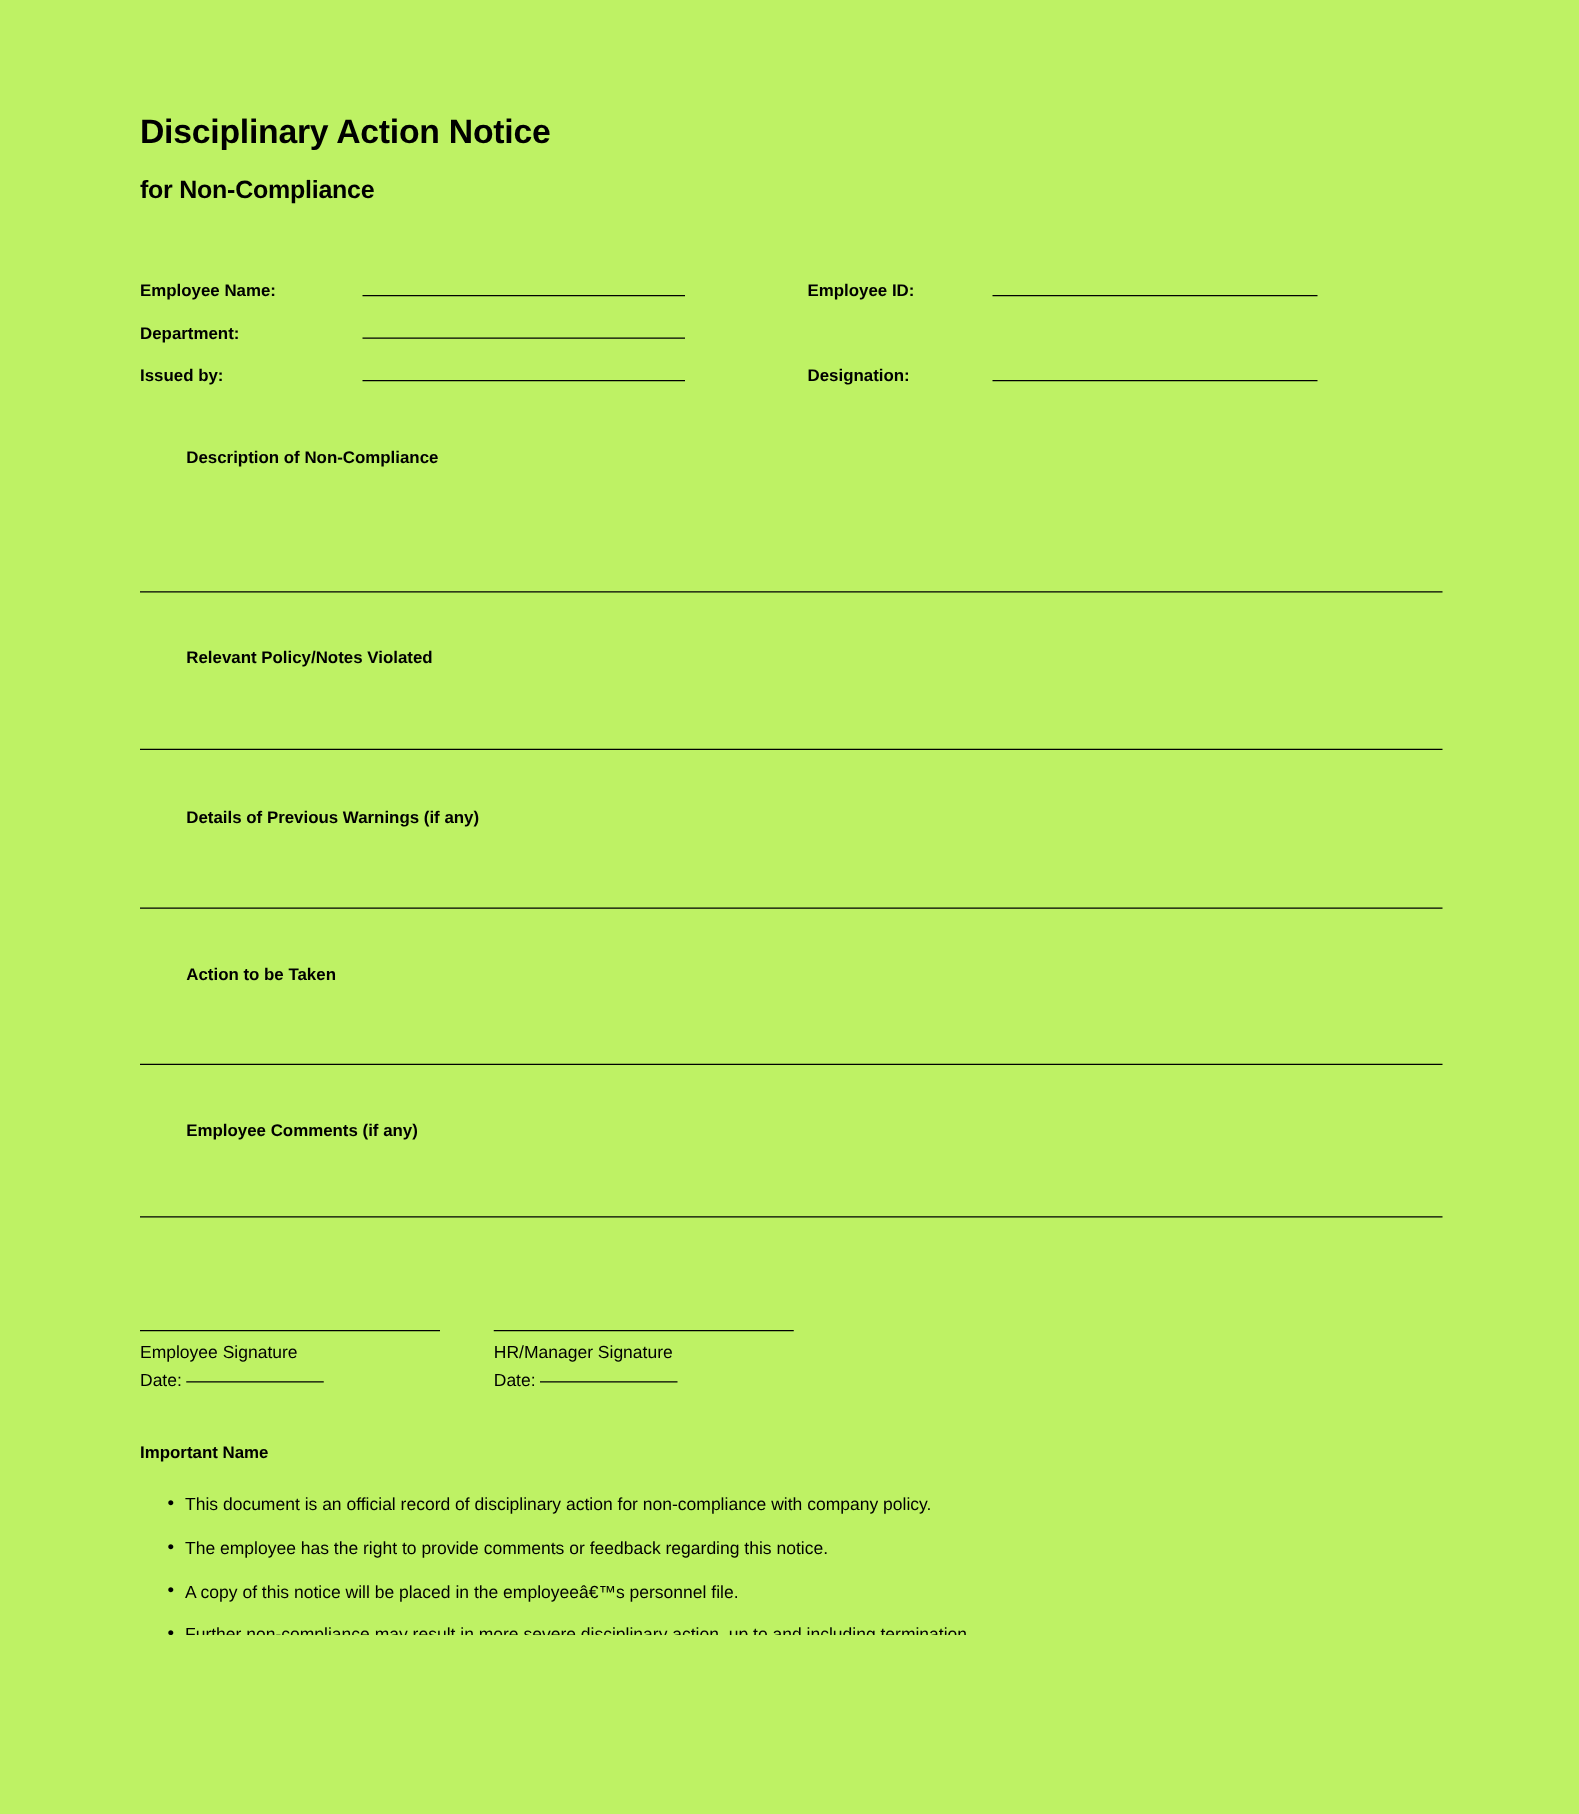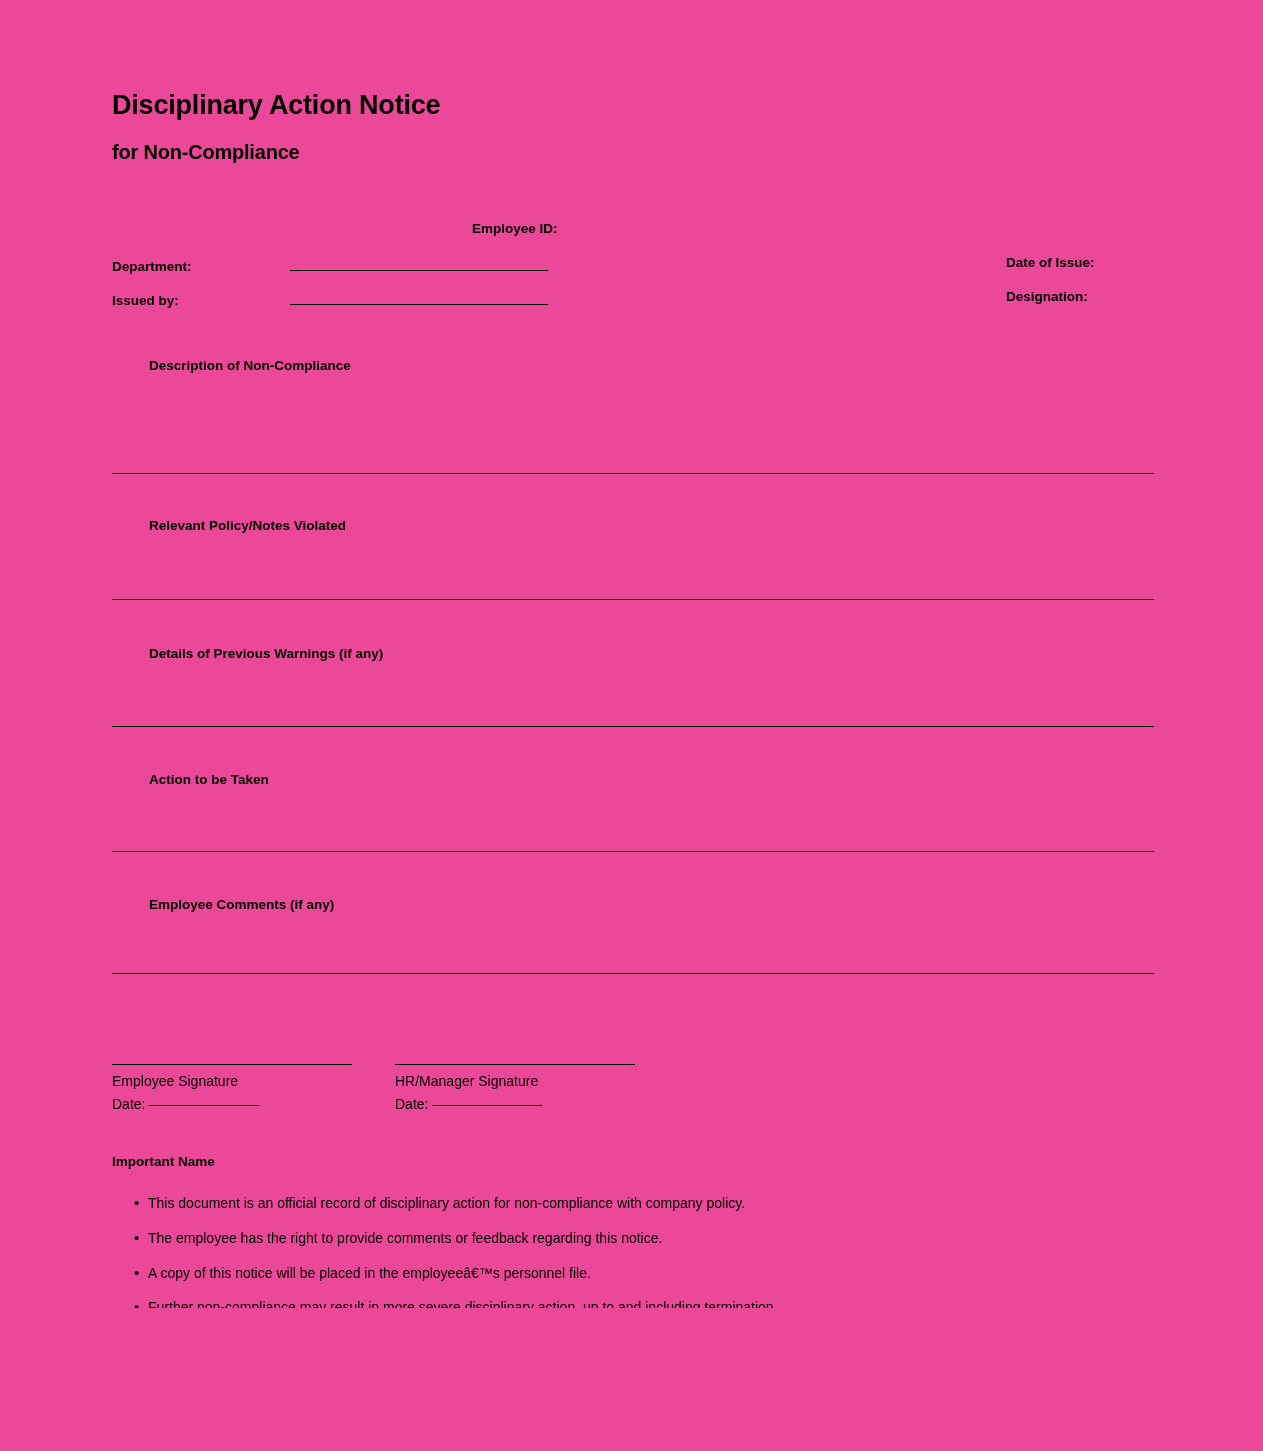--- a/index.html
+++ b/index.html
@@ -14,21 +14,21 @@
     color: #000000;
     overflow: hidden;
     position: relative;
   }
   .page {
     position: absolute;
     left: 0;
     top: 0;
     width: 1263px;
     height: 1451px;
-    background: #ec4899;
+    background: #bef264;
   }
   .content {
     position: absolute;
     left: 112px;
     top: 92px;
     width: 1042px;
   }
 
   
   .title {
@@ -51,21 +51,21 @@
   .field-row {
     display: flex;
     align-items: flex-end;
     height: 34px;
   }
   .fcol {
     display: flex;
     align-items: flex-end;
   }
   .fcol.left { width: 534px; }
-  .fcol.right { width: 508px; flex-direction: column; }
+  .fcol.right { width: 508px; }
   .flabel {
     font-size: 13.5px;
     font-weight: bold;
     white-space: nowrap;
   }
   .flabel.lw { width: 178px; }
   .flabel.rw { width: 148px; }
   .fline {
     flex: 1;
     border-bottom: 1px solid #000;
@@ -174,33 +174,33 @@
   <div class="content">
 
     <div>
       <div class="title">Disciplinary Action Notice</div>
       <div class="title-line2">for Non-Compliance</div>
     </div>
 
     <div class="fields">
 
       <div class="field-row">
+        <div class="fcol left">
+          <span class="flabel lw">Employee Name:</span>
+          <span class="fline"></span>
+        </div>
         <div class="fcol right">
           <span class="flabel rw">Employee ID:</span>
           <span class="fline"></span>
         </div>
       </div>
 
       <div class="field-row">
         <div class="fcol left">
           <span class="flabel lw">Department:</span>
-          <span class="fline"></span>
-        </div>
-        <div class="fcol right">
-          <span class="flabel rw">Date of Issue:</span>
           <span class="fline"></span>
         </div>
       </div>
 
       <div class="field-row">
         <div class="fcol left">
           <span class="flabel lw">Issued by:</span>
           <span class="fline"></span>
         </div>
         <div class="fcol right">

